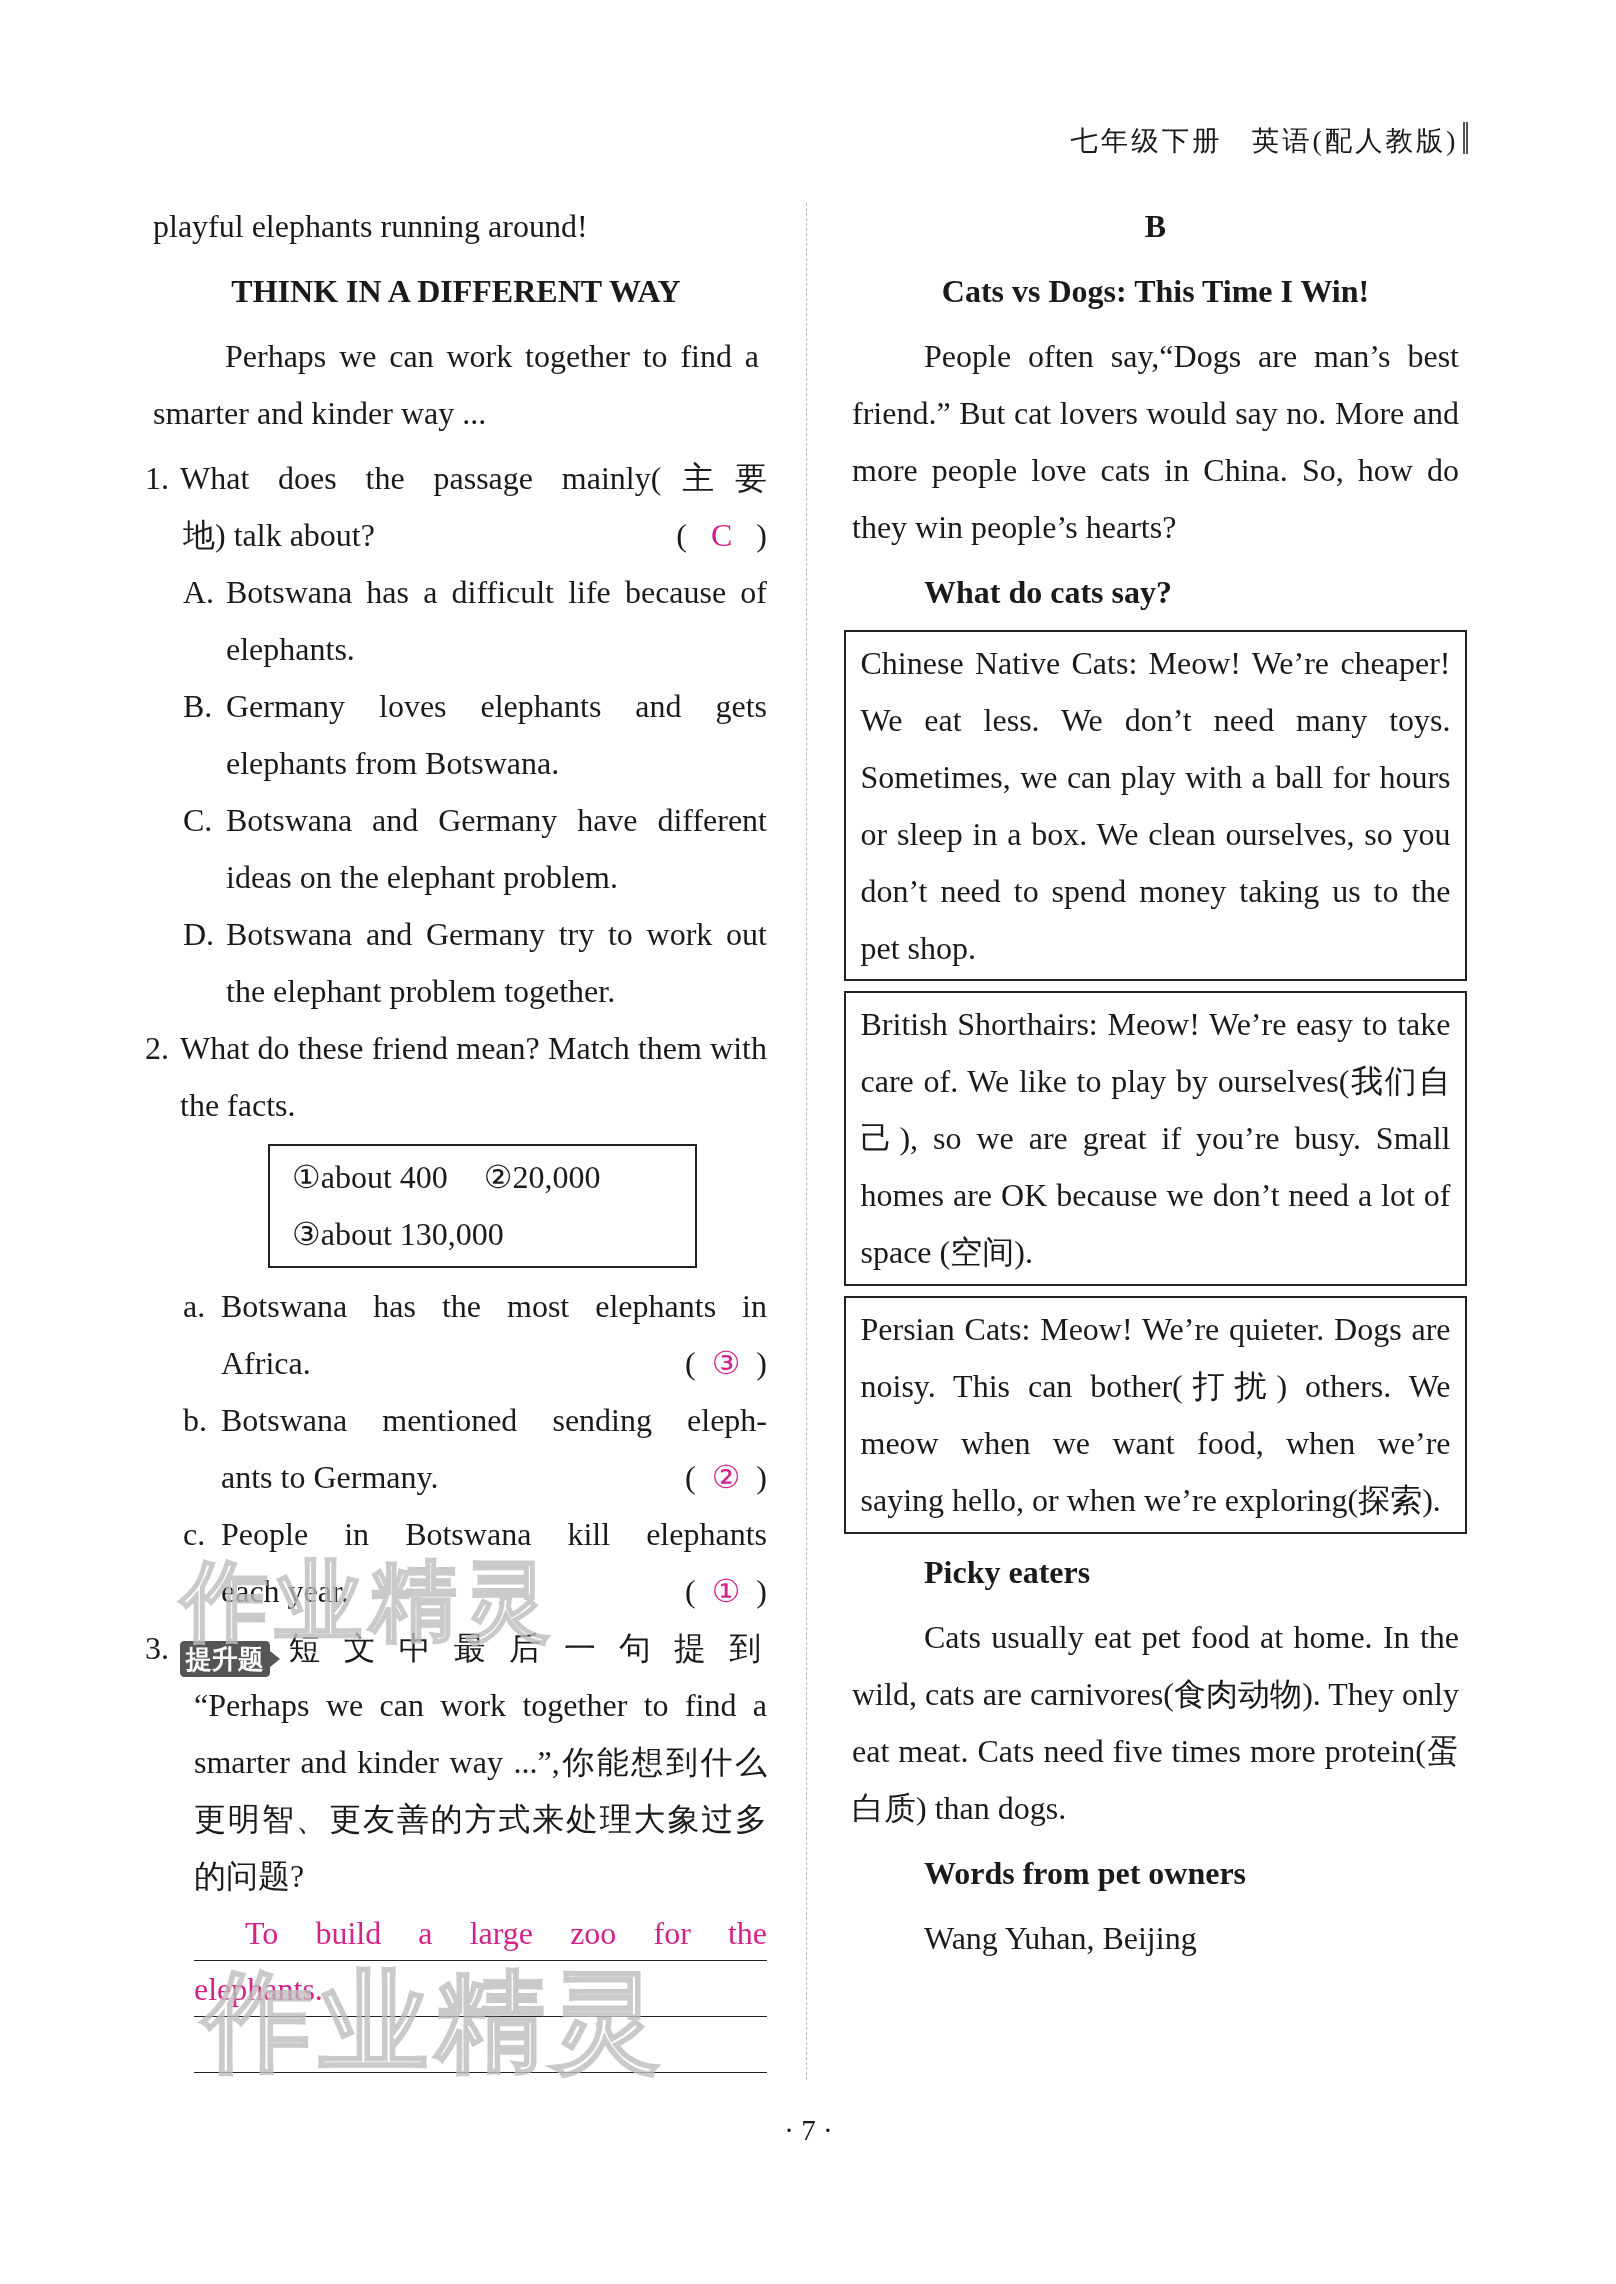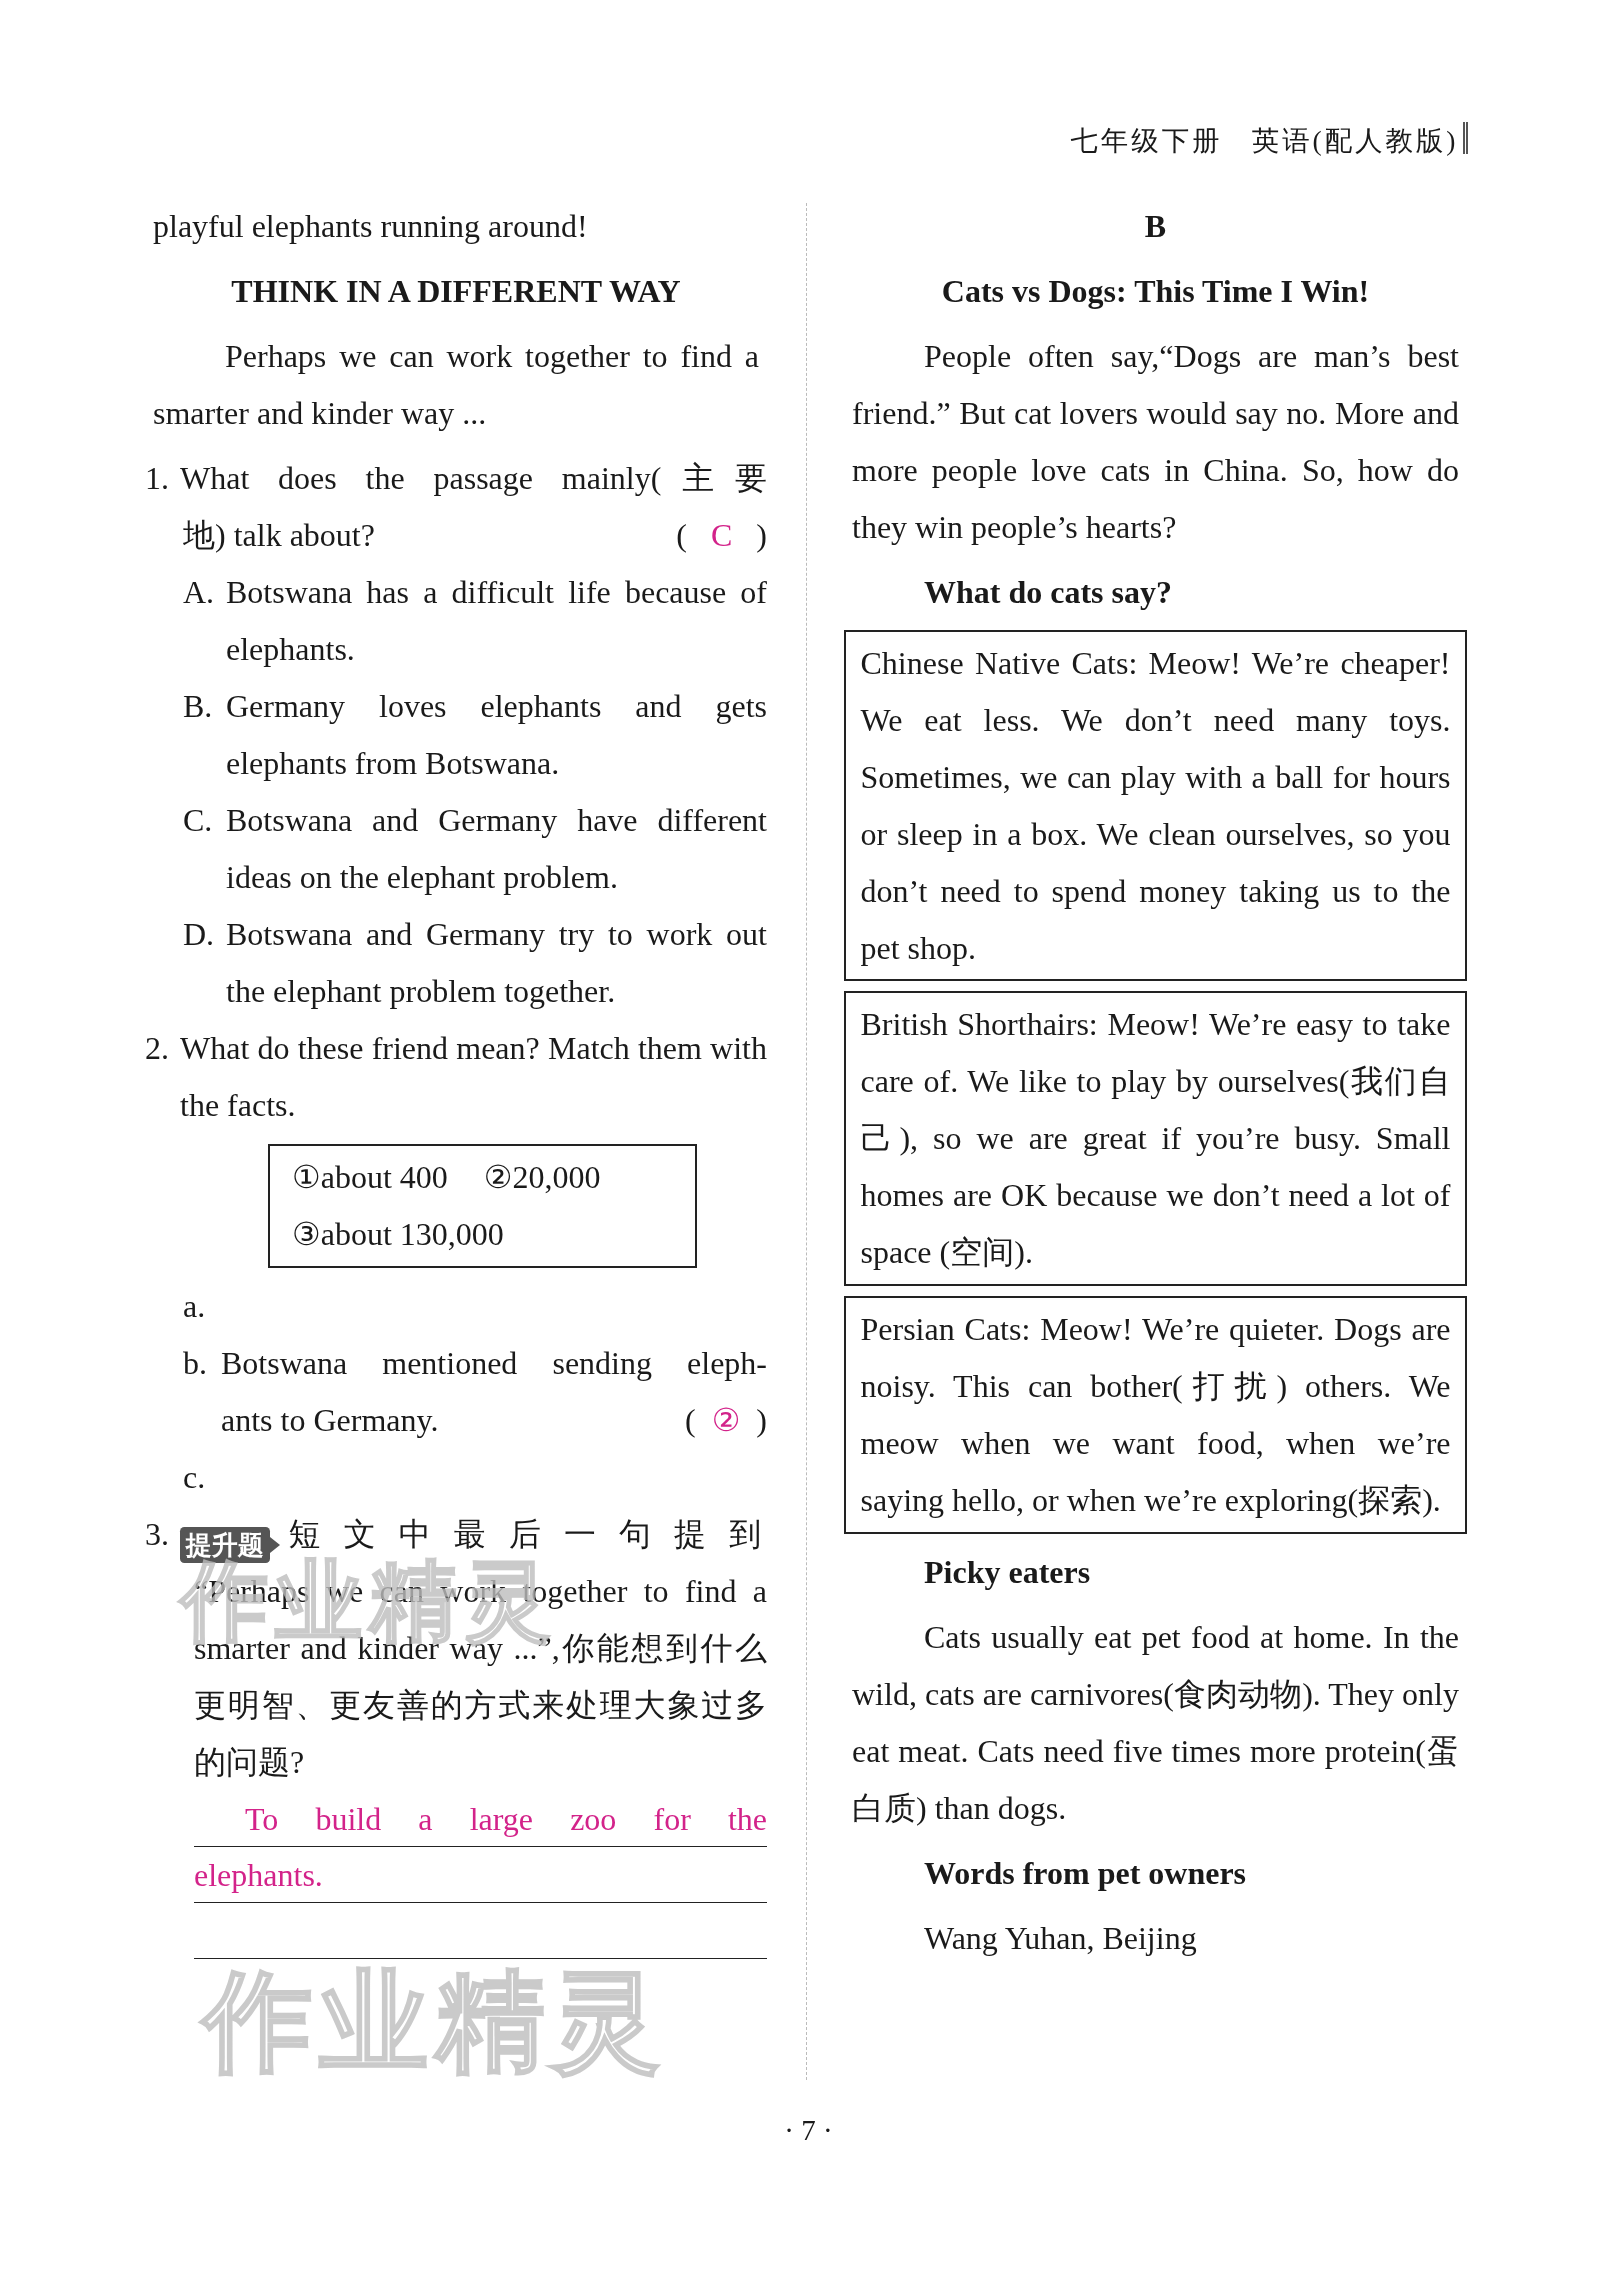--- a/index.html
+++ b/index.html
@@ -81,33 +81,47 @@
   <div class="q">
     <span class="num">2.</span>
     <div class="body" style="text-align:justify">What do these friend mean? Match them with the facts.</div>
   </div>
   <div class="numbox">
     <span>①about 400</span><span>②20,000</span><br>
     <span>③about 130,000</span>
   </div>
   <div class="opt">
     <span class="lbl" style="width:38px">a.</span>
+    <div class="txt">
+      <div class="just">Botswana has the most elephants in</div>
+      <div class="answer-line">
+          <span>Africa.</span>
+          <span class="bracket">(  <span class="ans">③</span>  )</span>
+        </div>
+    </div>
   </div>
   <div class="opt">
     <span class="lbl" style="width:38px">b.</span>
     <div class="txt">
       <div class="just">Botswana mentioned sending eleph-</div>
       <div class="answer-line">
           <span>ants to Germany.</span>
           <span class="bracket">(  <span class="ans">②</span>  )</span>
         </div>
     </div>
   </div>
   <div class="opt">
     <span class="lbl" style="width:38px">c.</span>
+    <div class="txt">
+      <div class="just">People in Botswana kill elephants</div>
+      <div class="answer-line">
+          <span>each year.</span>
+          <span class="bracket">(  <span class="ans">①</span>  )</span>
+        </div>
+    </div>
   </div>
 
   <div class="q">
     <span class="num">3.</span>
     <div class="body">
       <div style="display:flex;align-items:flex-end">
         <span class="tag">提升题</span>
         <span class="just" style="flex:1;letter-spacing:5.8px">短文中最后一句提到</span>
       </div>
     </div>

